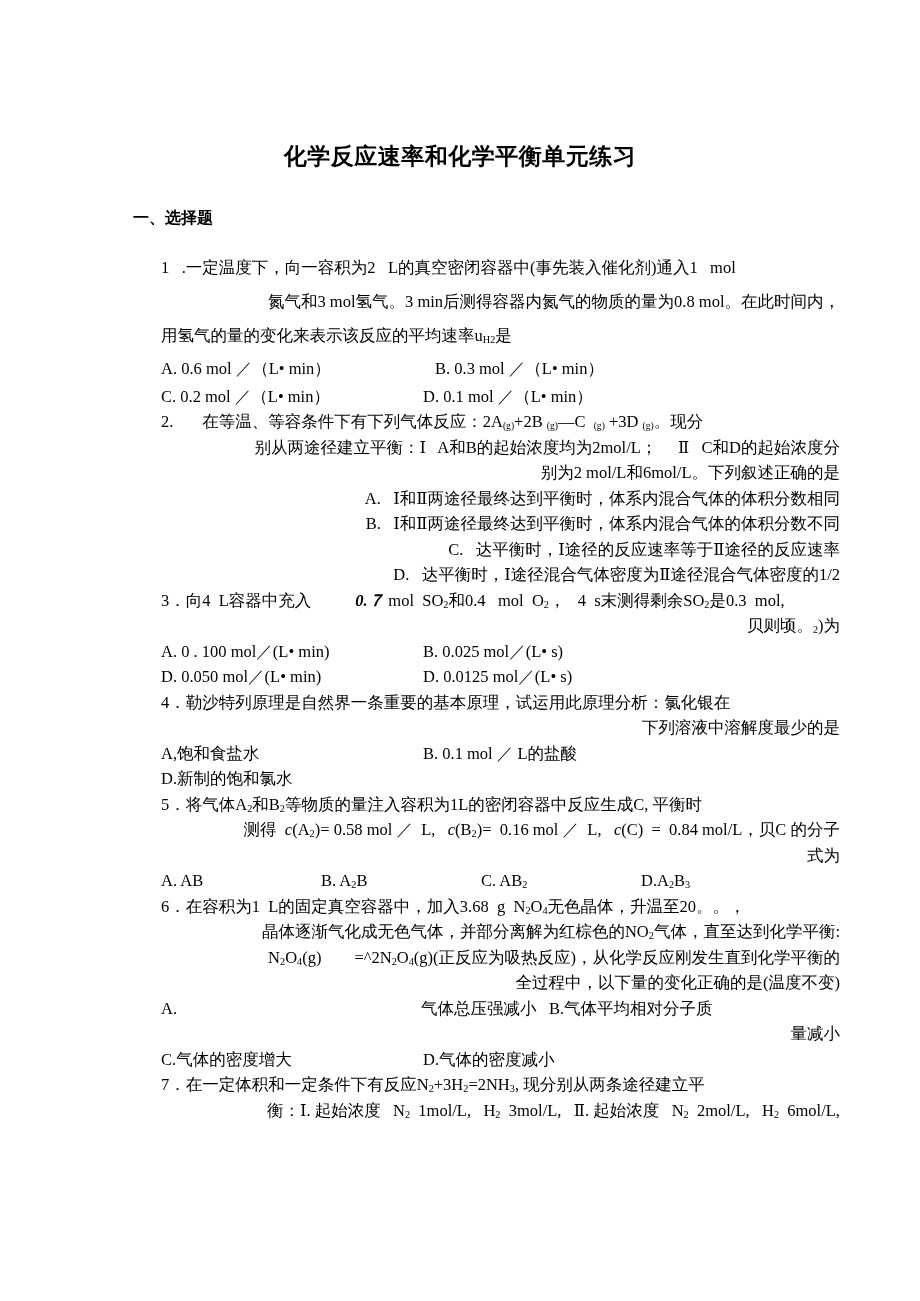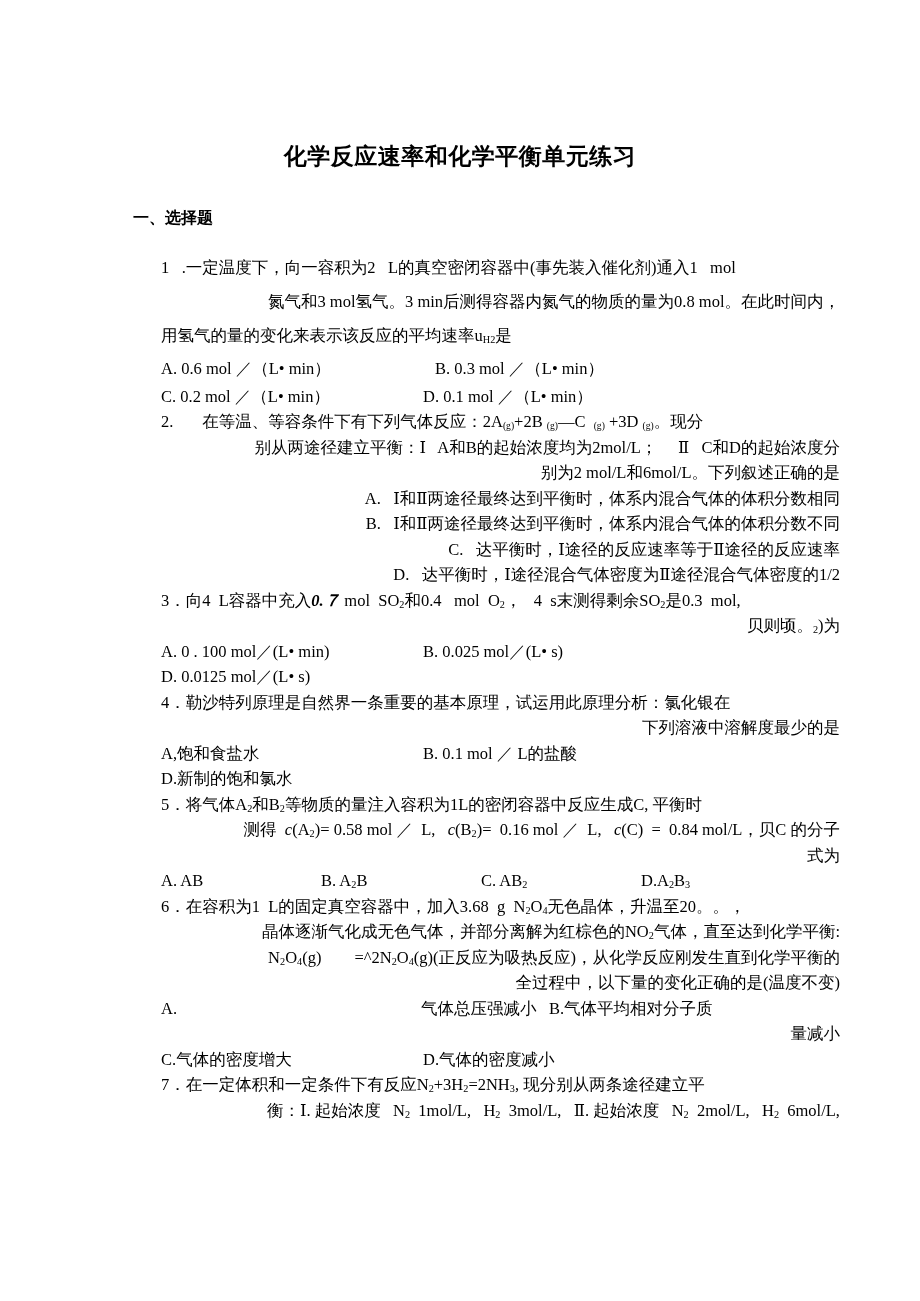--- a/index.html
+++ b/index.html
@@ -86,21 +86,21 @@
   sub {
     font-size: 0.62em;
     vertical-align: -0.22em;
     line-height: 0;
   }
   .gasstate {
     font-size: 0.58em;
     vertical-align: -0.2em;
     line-height: 0;
   }
-  .ital { font-style: italic; font-weight: bold; }
+  .ital { font-style: italic; font-weight: bold; margin-left: 44px; }
   .cit { font-style: italic; }
   .gap-a { display: inline-block; width: 244px; }
 </style>
 </head>
 <body>
 
 <div class="page">
 
   <h1 class="doc-title">化学反应速率和化学平衡单元练习</h1>
 
@@ -133,20 +133,21 @@
     </div>
 
     <div class="q">
       <div class="ln indent"><span>3．向4  L容器中充入</span><span class="ital">0.７</span><span> mol  SO</span><sub>2</sub><span>和0.4   mol  O</span><sub>2</sub><span>，   4  s末测得剩余SO</span><sub>2</sub><span>是0.3  mol,</span></div>
       <div class="ln hang"><span>贝则顷。</span><sub>2</sub><span>)为</span></div>
       <div class="opts">
         <div class="opt-a">A. 0 . 100 mol／(L•  min)</div>
         <div class="opt-b">B. 0.025 mol／(L•  s)</div>
       </div>
       <div class="opts">
+        <div class="opt-a">D. 0.050 mol／(L•  min)</div>
         <div class="opt-b">D. 0.0125 mol／(L•  s)</div>
       </div>
     </div>
 
     <div class="q">
       <div class="ln indent">4．勒沙特列原理是自然界一条重要的基本原理，试运用此原理分析：氯化银在</div>
       <div class="ln hang">下列溶液中溶解度最少的是</div>
       <div class="opts">
         <div class="opt-a">A,饱和食盐水</div>
         <div class="opt-b">B. 0.1 mol ／ L的盐酸</div>

